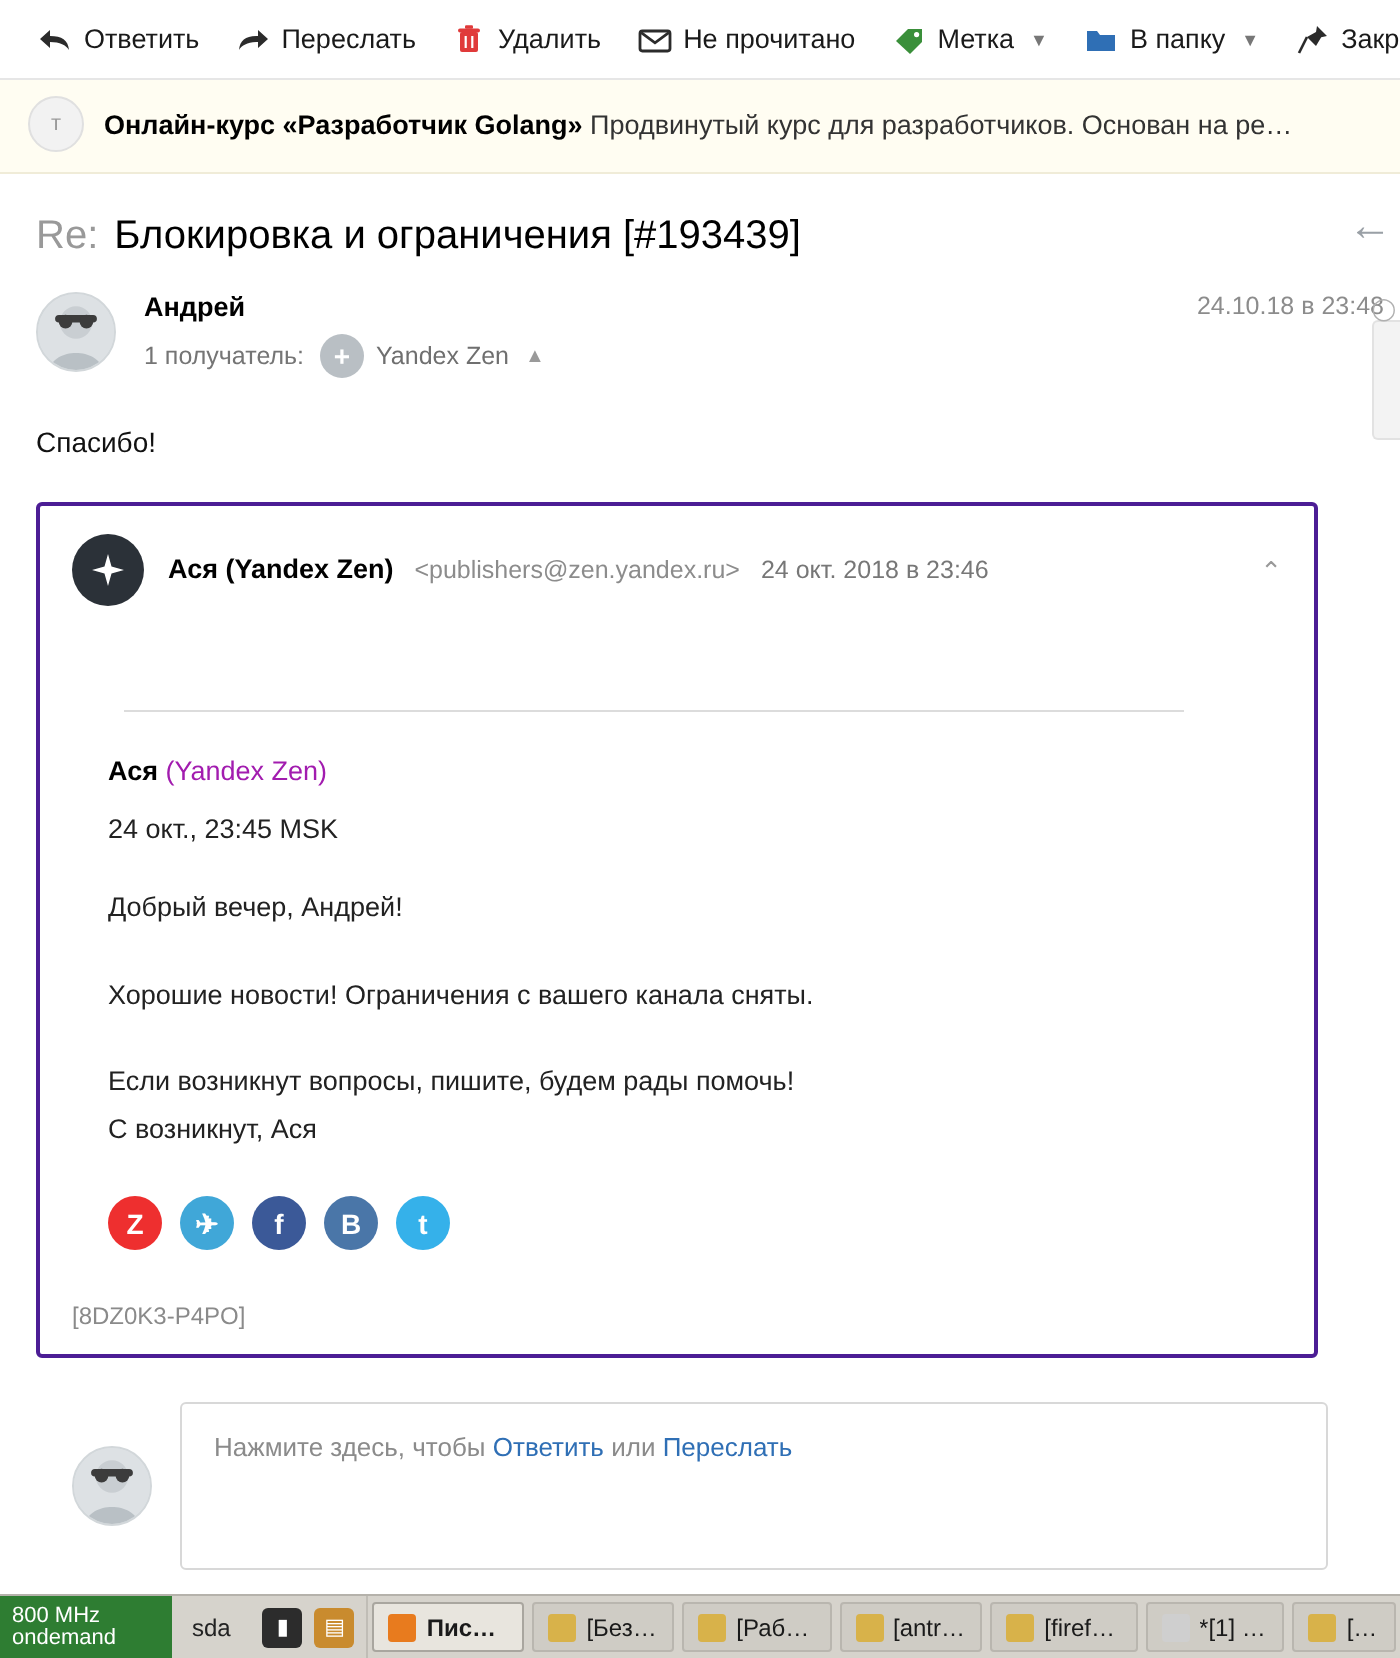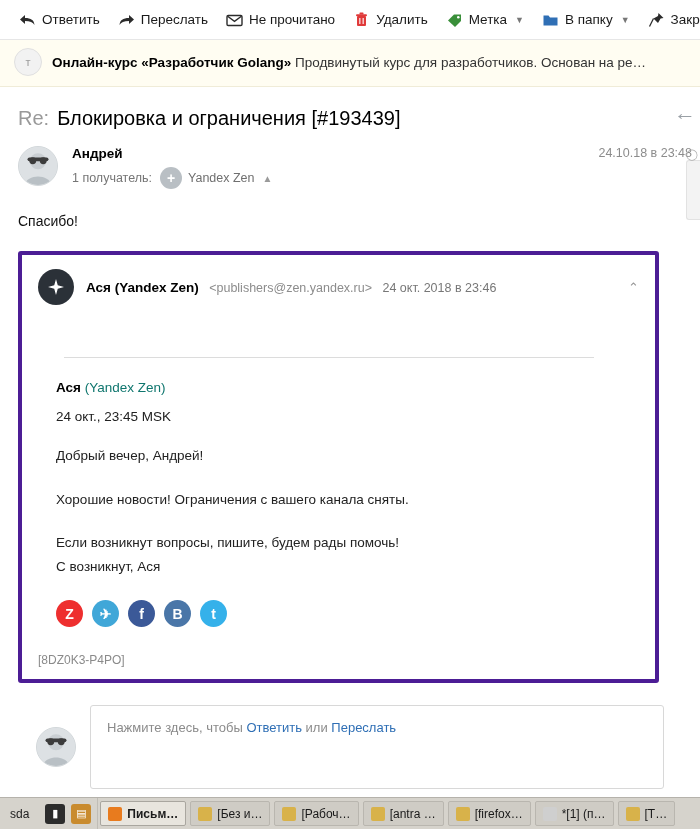--- a/index.html
+++ b/index.html
@@ -104,21 +104,21 @@
     font-size: 12.5px; color: #8c8c8c; white-space: nowrap; padding-left: 10px;
   }
 
   
   .body-wrap { padding: 24px 18px 0 18px; }
   .reply-text { font-size: 14px; color: #111; }
 
   
   .quote {
     margin: 22px 0 0 0;
-    border: 4px solid #4c1d95;
+    border: 2px solid #4c1d95;
     border-radius: 3px;
     background: #fff;
     width: 641px;
   }
   .q-head {
     display: flex; align-items: center; gap: 12px;
     padding: 14px 16px 10px 16px;
   }
   .q-av {
     width: 36px; height: 36px; border-radius: 50%;
@@ -132,21 +132,21 @@
   }
   .q-name { font-size: 13.5px; font-weight: bold; color: #000; }
   .q-mail { font-size: 12.5px; color: #8c8c8c; margin-left: 6px; font-weight: normal; }
   .q-date { font-size: 12.5px; color: #777; margin-left: 6px; }
   .q-collapse { margin-left: auto; color: #999; font-size: 13px; cursor: pointer; }
 
   .q-inner { padding: 28px 34px 16px 34px; }
   .q-hr { border-top: 1px solid #dcdcdc; margin: 14px 0 22px 8px; width: 530px; }
   .q-from { font-size: 13.5px; color: #222; margin-bottom: 14px; }
   .q-from b { color: #000; }
-  .q-from .svc { color: #0f766e; font-weight: normal; }
+  .q-from .svc { color: #a21caf; font-weight: normal; }
   .q-when { font-size: 13.5px; color: #222; margin-bottom: 22px; }
   .q-p { font-size: 13.5px; color: #222; margin: 0 0 24px 0; line-height: 1.45; }
   .q-p.tight { margin-bottom: 4px; }
   .q-link {
     font-size: 13.5px; color: #1a1a1a; text-decoration: underline;
     display: inline-block; margin-bottom: 12px; cursor: pointer;
   }
   .socials { display: flex; gap: 9px; margin-top: 6px; }
   .soc {
     width: 27px; height: 27px; border-radius: 50%;
@@ -248,38 +248,38 @@
       <svg width="17" height="16" viewBox="0 0 17 16">
           <path d="M11 3 L16 7.5 L11 12 L11 9 C6 9 3 10.5 1.5 13 C2 8 5 6 11 6 Z" fill="#2b2b2b"></path>
         </svg>
     </span>
     <span class="lbl">Переслать</span>
   </div>
 
   <div class="tb-item">
     <span class="tb-ico">
       <svg width="17" height="16" viewBox="0 0 17 16">
-        <rect x="1" y="3.5" width="15" height="10" rx="1.2" fill="none" stroke="#2b2b2b" stroke-width="1.4"></rect>
-        <path d="M1.6 4.3 L8.5 9.4 L15.4 4.3" fill="none" stroke="#2b2b2b" stroke-width="1.4"></path>
-      </svg>
-    </span>
-    <span class="lbl">Не прочитано</span>
-  </div>
-
-  <div class="tb-item">
-    <span class="tb-ico">
-      <svg width="17" height="16" viewBox="0 0 17 16">
         <rect x="4" y="4" width="9" height="10" rx="1" fill="#e03a3a"></rect>
         <rect x="3" y="2.2" width="11" height="2" rx="1" fill="#e03a3a"></rect>
         <rect x="6.5" y="0.6" width="4" height="1.8" rx="0.6" fill="#e03a3a"></rect>
         <rect x="6.3" y="6" width="1.1" height="6" fill="#fff"></rect>
         <rect x="9.6" y="6" width="1.1" height="6" fill="#fff"></rect>
       </svg>
     </span>
     <span class="lbl">Удалить</span>
+  </div>
+
+  <div class="tb-item">
+    <span class="tb-ico">
+      <svg width="17" height="16" viewBox="0 0 17 16">
+        <rect x="1" y="3.5" width="15" height="10" rx="1.2" fill="none" stroke="#2b2b2b" stroke-width="1.4"></rect>
+        <path d="M1.6 4.3 L8.5 9.4 L15.4 4.3" fill="none" stroke="#2b2b2b" stroke-width="1.4"></path>
+      </svg>
+    </span>
+    <span class="lbl">Не прочитано</span>
   </div>
 
   <div class="tb-item">
     <span class="tb-ico">
       <svg width="17" height="16" viewBox="0 0 17 16">
           <path d="M2 8.5 L8 2.5 L15 2.5 L15 9 L9 15 Z" fill="#3a8f3a"></path>
           <circle cx="12.3" cy="5.3" r="1.3" fill="#fff"></circle>
         </svg>
     </span>
     <span class="lbl">Метка</span>
@@ -405,20 +405,24 @@
   </div>
 </div>
 
 <div class="right-arrow">←</div>
 <div class="right-panel"></div>
 <div class="right-dots">
   <span>◯</span>
 </div>
 
 <div class="taskbar">
+  <div class="tb-status">
+    <span>800 MHz</span>
+    <span>ondemand</span>
+  </div>
   <div class="tb-sda">
     <span>sda</span>
   </div>
   <div class="tb-launch">
     <span class="mini" style="background:#2c2c2c">▮</span>
     <span class="mini" style="background:#c98b2e">▤</span>
   </div>
 
   <div class="task-btn active">
     <span class="task-ico" style="background:#e87b1e"></span>

